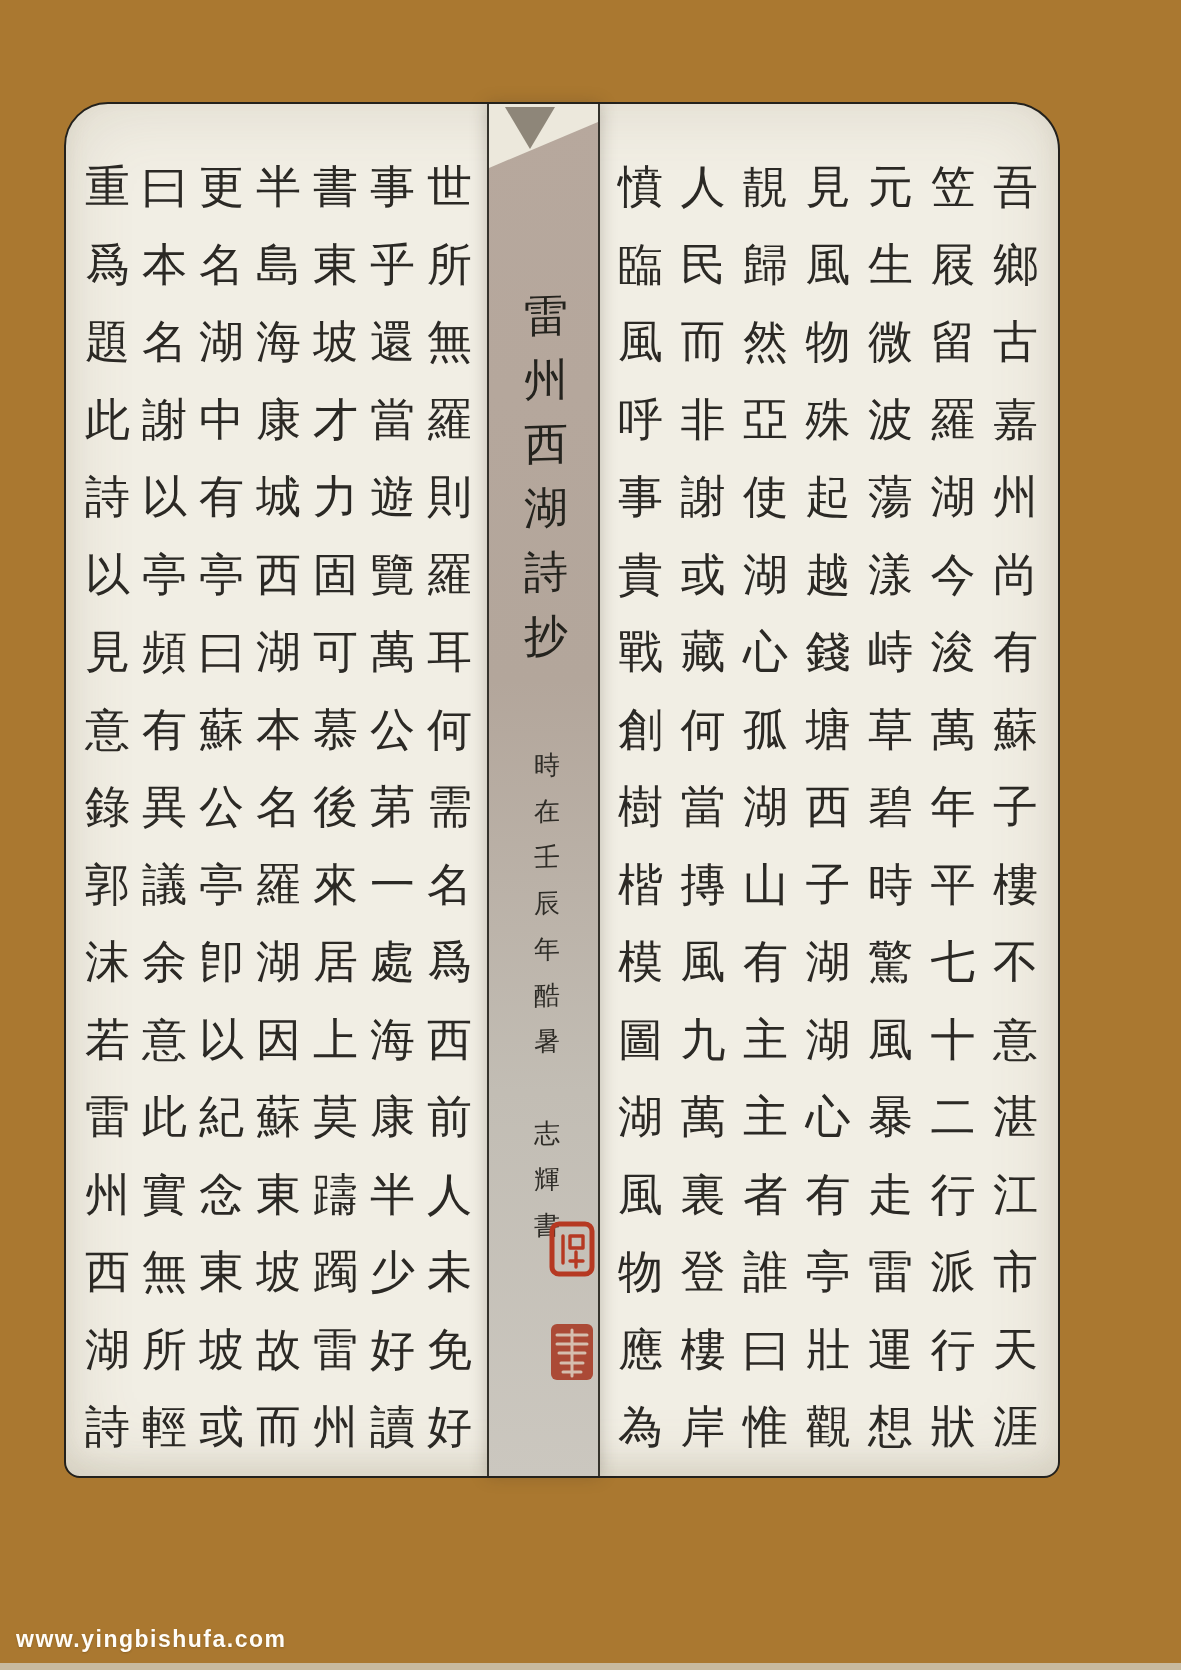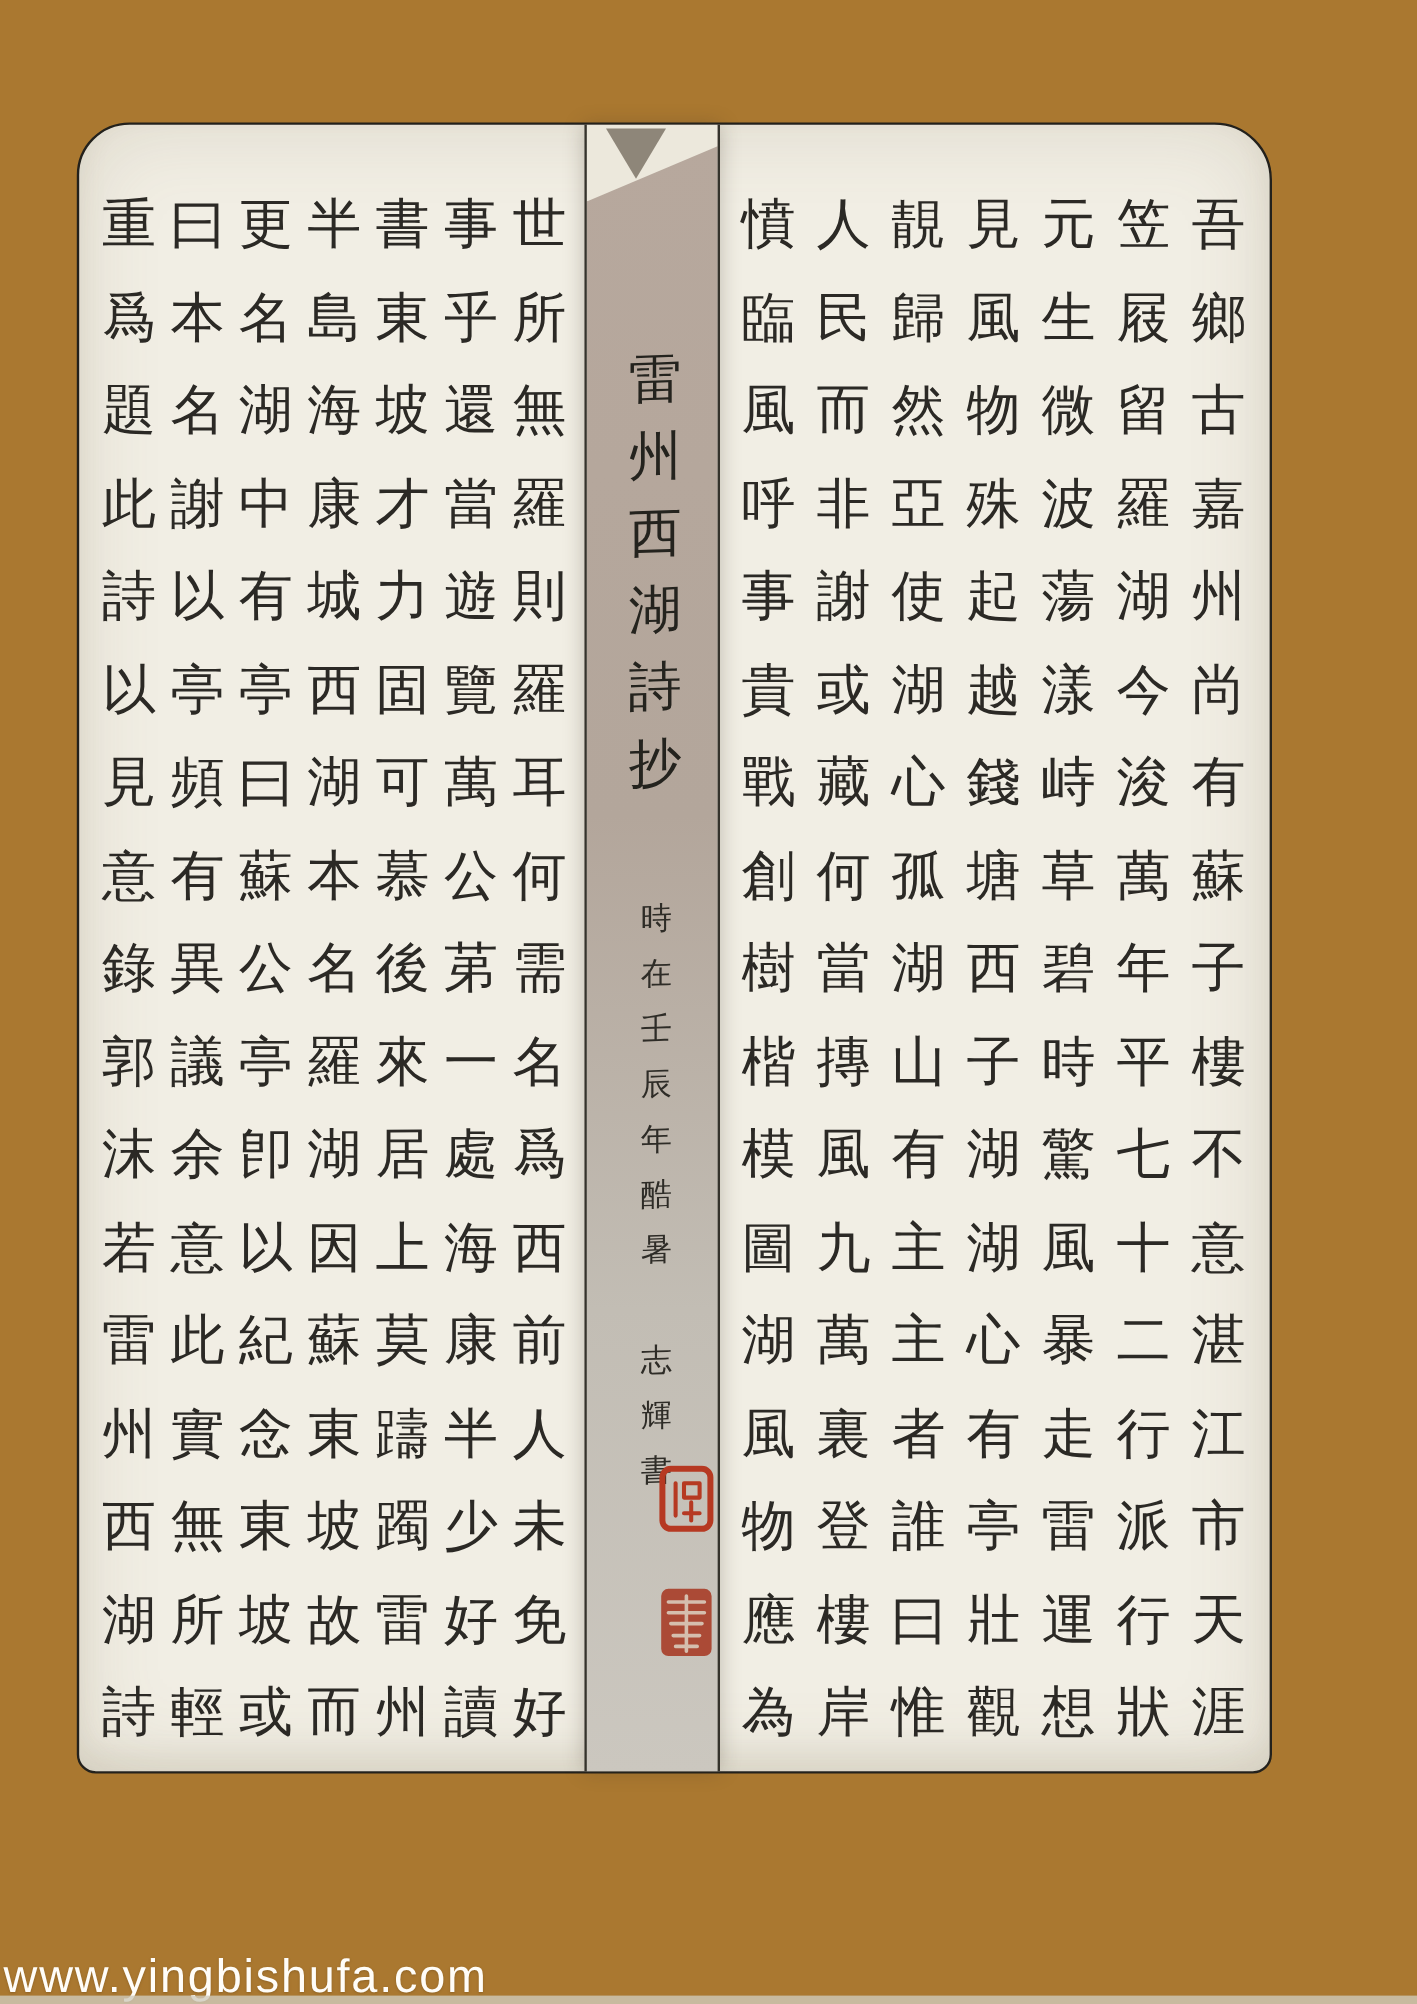--- a/index.html
+++ b/index.html
@@ -33,22 +33,22 @@
   .title-col .glyph{height:64px;width:58px;display:flex;align-items:center;justify-content:center;
          font-size:44px;color:#24231e;transform:skewY(-2deg);}
   .sig-col{position:absolute;left:529px;top:742px;width:36px;display:flex;flex-direction:column;align-items:center;}
   .sig-col .glyph{height:46px;width:36px;display:flex;align-items:center;justify-content:center;
          font-size:26px;color:#2e2c27;transform:skewY(-2deg);}
   
   .seal{position:absolute;}
   .seal-upper{left:549px;top:1221px;width:46px;height:56px;}
   .seal-lower{left:550px;top:1323px;width:44px;height:58px;}
   
-  .watermark{position:absolute;left:3px;top:1626px;font-family:"Liberation Sans",sans-serif;
-             font-weight:normal;font-size:39px;color:#fffdf8;letter-spacing:1.5px;
+  .watermark{position:absolute;left:16px;top:1626px;font-family:"Liberation Sans",sans-serif;
+             font-weight:bold;font-size:23px;color:#fffdf8;letter-spacing:1.5px;
              text-shadow:0 1px 2px rgba(90,60,20,.35);}
   
   .scan-edge{position:absolute;left:0;bottom:0;width:100%;height:7px;background:#cfcabc;opacity:.8;}
 </style>
 </head>
 <body>
 
 <div class="stage">
 
   <div class="paper"></div>

